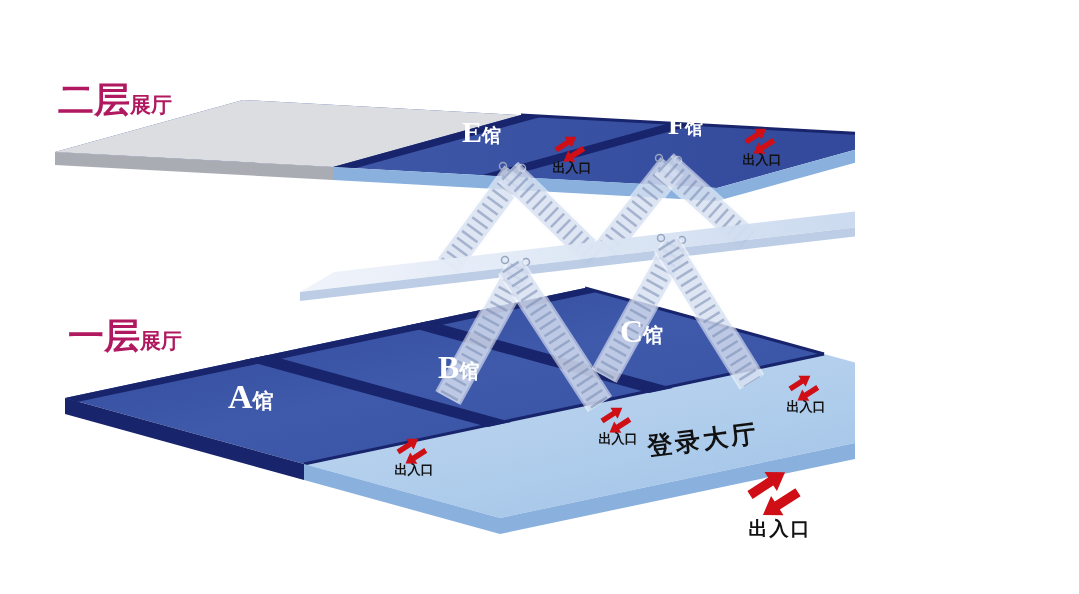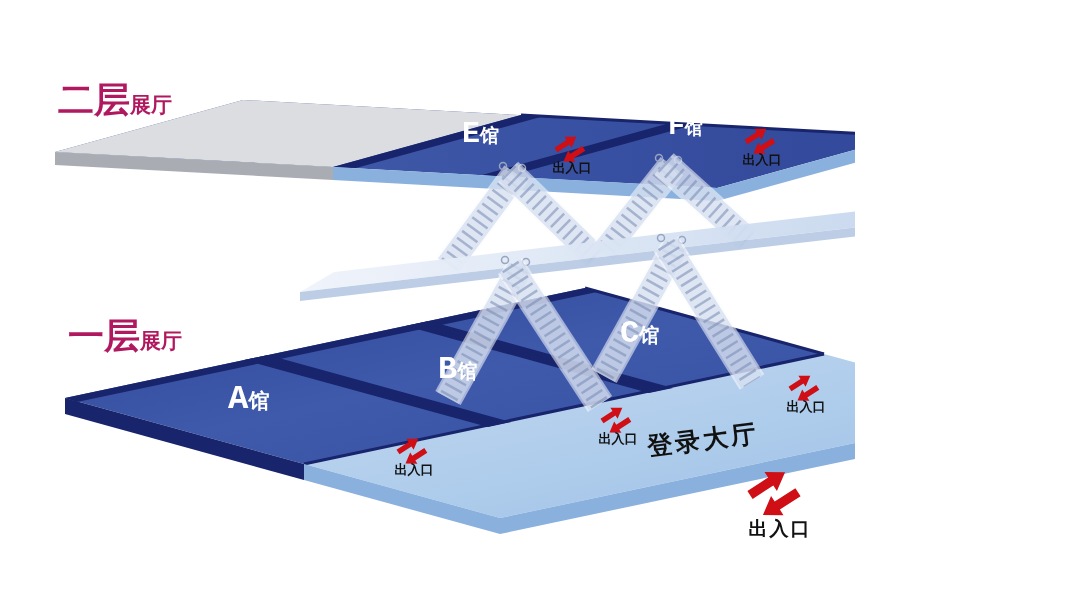--- a/index.html
+++ b/index.html
@@ -1,17 +1,17 @@
 <!DOCTYPE html>
 <html style="--hall-blue: #3a55a6; --navy: #18246b; --lobby-blue: #a9c8ea; --slab-face-blue: #8ab1de; --gray-area: #dcdde0; --gray-face: #a9adb3; --platform-blue: #d7e2f2; --label-magenta: #b01960; --arrow-red: #cf0e15; --hall-text-white: #ffffff; --text-black: #111111;"><head>
 <meta charset="utf-8">
 <style>
   html,body{margin:0;padding:0;background:#ffffff;}
   .stage{position:relative;width:855px;height:594px;background:#fff;overflow:hidden;
-         font-family:Liberation Mono, monospace;}
+         font-family:Liberation Serif, serif;}
   svg{position:absolute;left:0;top:0;}
 
   
   .f-navy   {fill:var(--navy,#18246b);}
   .f-gray   {fill:var(--gray-area,#dcdde0);}
   .f-grayface{fill:var(--gray-face,#a9adb3);}
   .f-face   {fill:var(--slab-face-blue,#8ab1de);}
   .navy-line{stroke:var(--navy,#18246b);stroke-width:3;fill:none;}
 
   .stair-rail {stroke:rgba(250,252,255,.55);stroke-width:29;fill:none;}

